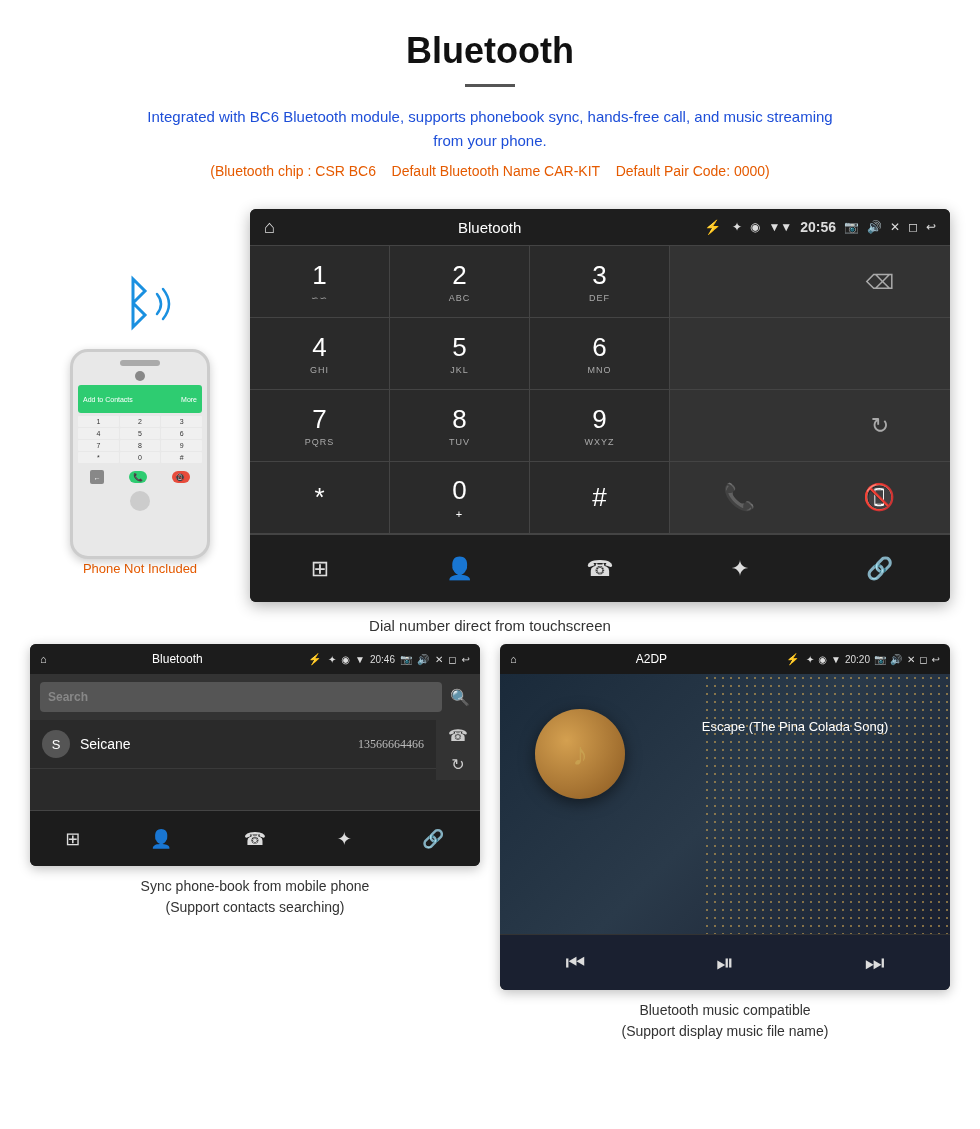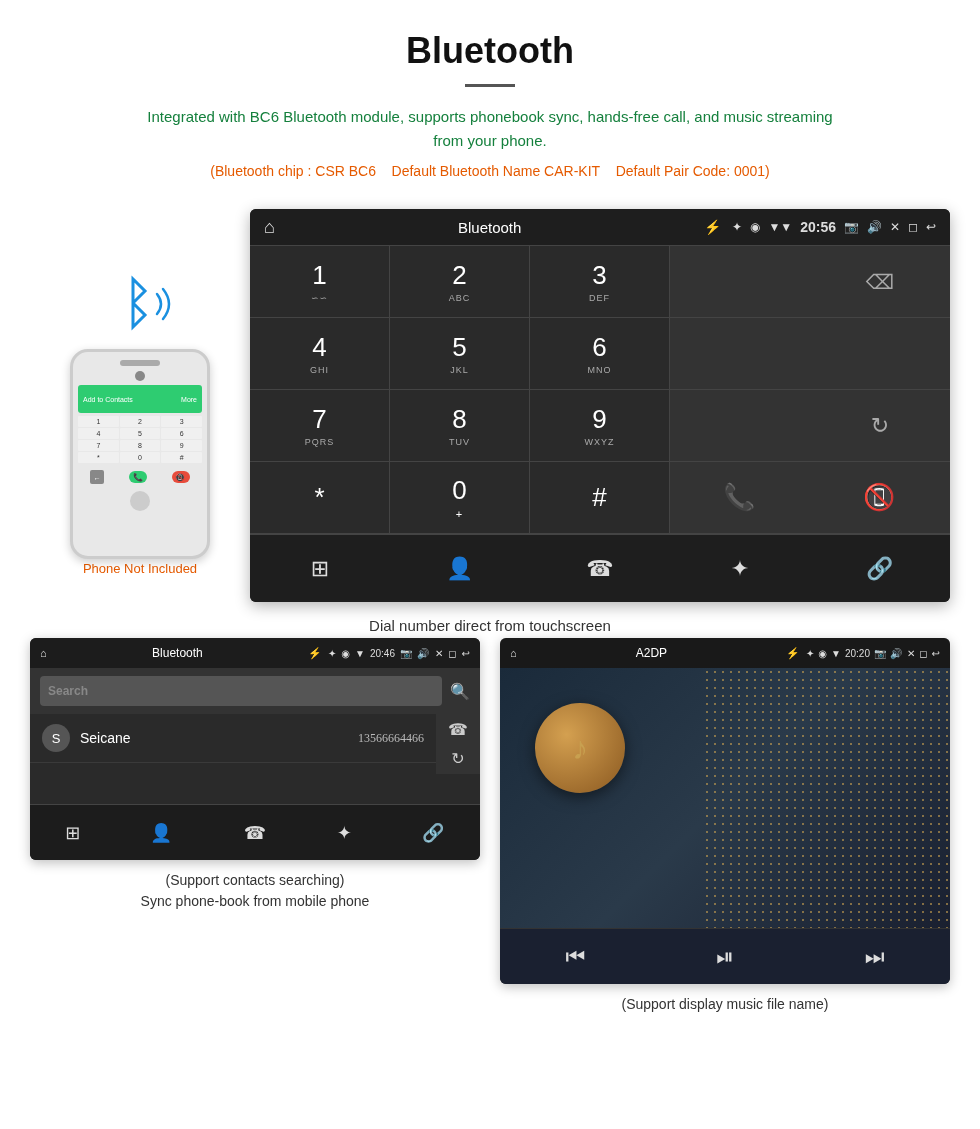--- a/index.html
+++ b/index.html
@@ -23,21 +23,21 @@
       margin-bottom: 12px;
     }
     .title-divider {
       width: 50px;
       height: 3px;
       background: #555;
       margin: 0 auto 18px;
     }
     .page-description {
       font-size: 15px;
-      color: #15803d;
+      color: #1d4ed8;
       line-height: 1.6;
       max-width: 700px;
       margin: 0 auto 10px;
     }
     .bluetooth-specs {
       font-size: 14px;
       color: #e55a00;
       margin-bottom: 20px;
     }
 
@@ -214,21 +214,21 @@
       justify-content: center;
       width: 50px;
       height: 50px;
     }
 
     
     .screen-caption {
       text-align: center;
       font-size: 15px;
       color: #333;
-      margin-bottom: 4px;
+      margin-bottom: 10px;
       padding: 0 30px;
     }
 
     
     .bottom-screenshots {
       display: flex;
       justify-content: center;
       gap: 20px;
       padding: 0 30px;
       margin-bottom: 15px;
@@ -407,21 +407,21 @@
 </head>
 <body>
 
 <div class="page-header">
   <h1 class="page-title">Bluetooth</h1>
   <div class="title-divider"></div>
   <p class="page-description">Integrated with BC6 Bluetooth module, supports phonebook sync, hands-free call, and music streaming from your phone.</p>
   <div class="bluetooth-specs">
     <span>(Bluetooth chip : CSR BC6</span>&nbsp;&nbsp;&nbsp;
     <span>Default Bluetooth Name CAR-KIT</span>&nbsp;&nbsp;&nbsp;
-    <span>Default Pair Code: 0001)</span>
+    <span>Default Pair Code: 0000)</span>
   </div>
 </div>
 
 <div class="main-screenshot-area">
 
   <div class="phone-side">
 
     <div class="bluetooth-signal">
       <svg width="90" height="70" viewBox="0 0 90 70">
 
@@ -611,22 +611,22 @@
 
       <div class="pb-bottom-bar">
         <span class="pb-bottom-icon">⊞</span>
         <span class="pb-bottom-icon active">👤</span>
         <span class="pb-bottom-icon">☎</span>
         <span class="pb-bottom-icon">✦</span>
         <span class="pb-bottom-icon">🔗</span>
       </div>
     </div>
     <div class="bottom-caption">
+      <div>Sync phone-book from mobile phone</div>
       <div>(Support contacts searching)</div>
-      <div>Sync phone-book from mobile phone</div>
     </div>
   </div>
 
   <div class="bottom-screen-block">
     <div class="bottom-screen-img">
 
       <div class="music-status-bar">
         <span>⌂</span>
         <span class="music-status-title">A2DP</span>
         <span>⚡</span>
@@ -644,30 +644,34 @@
       </div>
 
       <div class="music-screen-bg">
         <div class="music-dots-pattern"></div>
         <div style="display:flex;align-items:flex-start;padding:15px;position:relative;z-index:2;">
 
           <div class="music-album-art">
             <span class="music-note-icon">♪</span>
           </div>
 
+          <div style="flex:1;padding-top:30px;padding-left:10px;">
+            <div class="music-song-title" style="padding:0;">Escape (The Pina Colada Song)</div>
+          </div>
         </div>
       </div>
 
       <div class="music-controls">
         <span class="music-ctrl-icon">⏮</span>
         <span class="music-ctrl-icon">⏯</span>
         <span class="music-ctrl-icon">⏭</span>
       </div>
     </div>
     <div class="bottom-caption">
+      <div>Bluetooth music compatible</div>
       <div>(Support display music file name)</div>
     </div>
   </div>
 
 </div>
 
 <div style="position:relative;">
 </div>
 
 </body></html>

